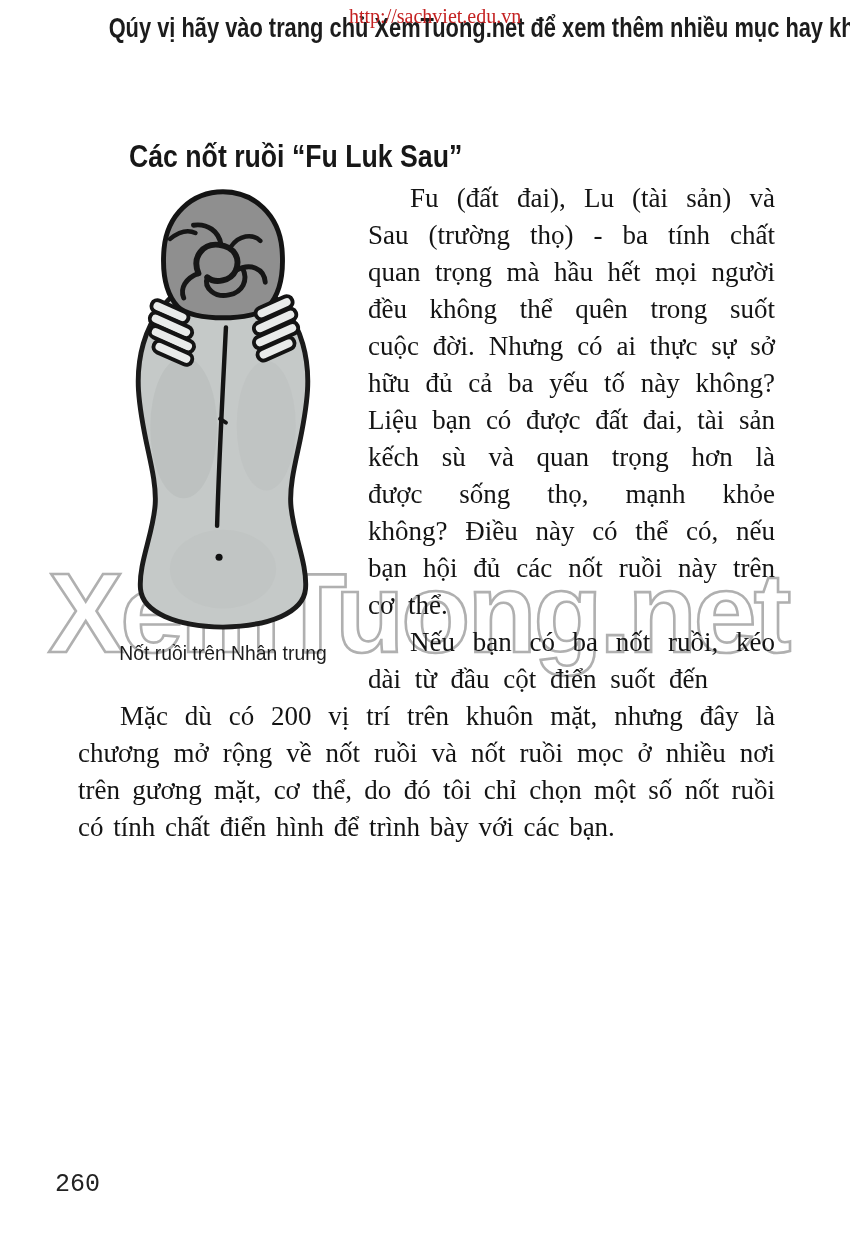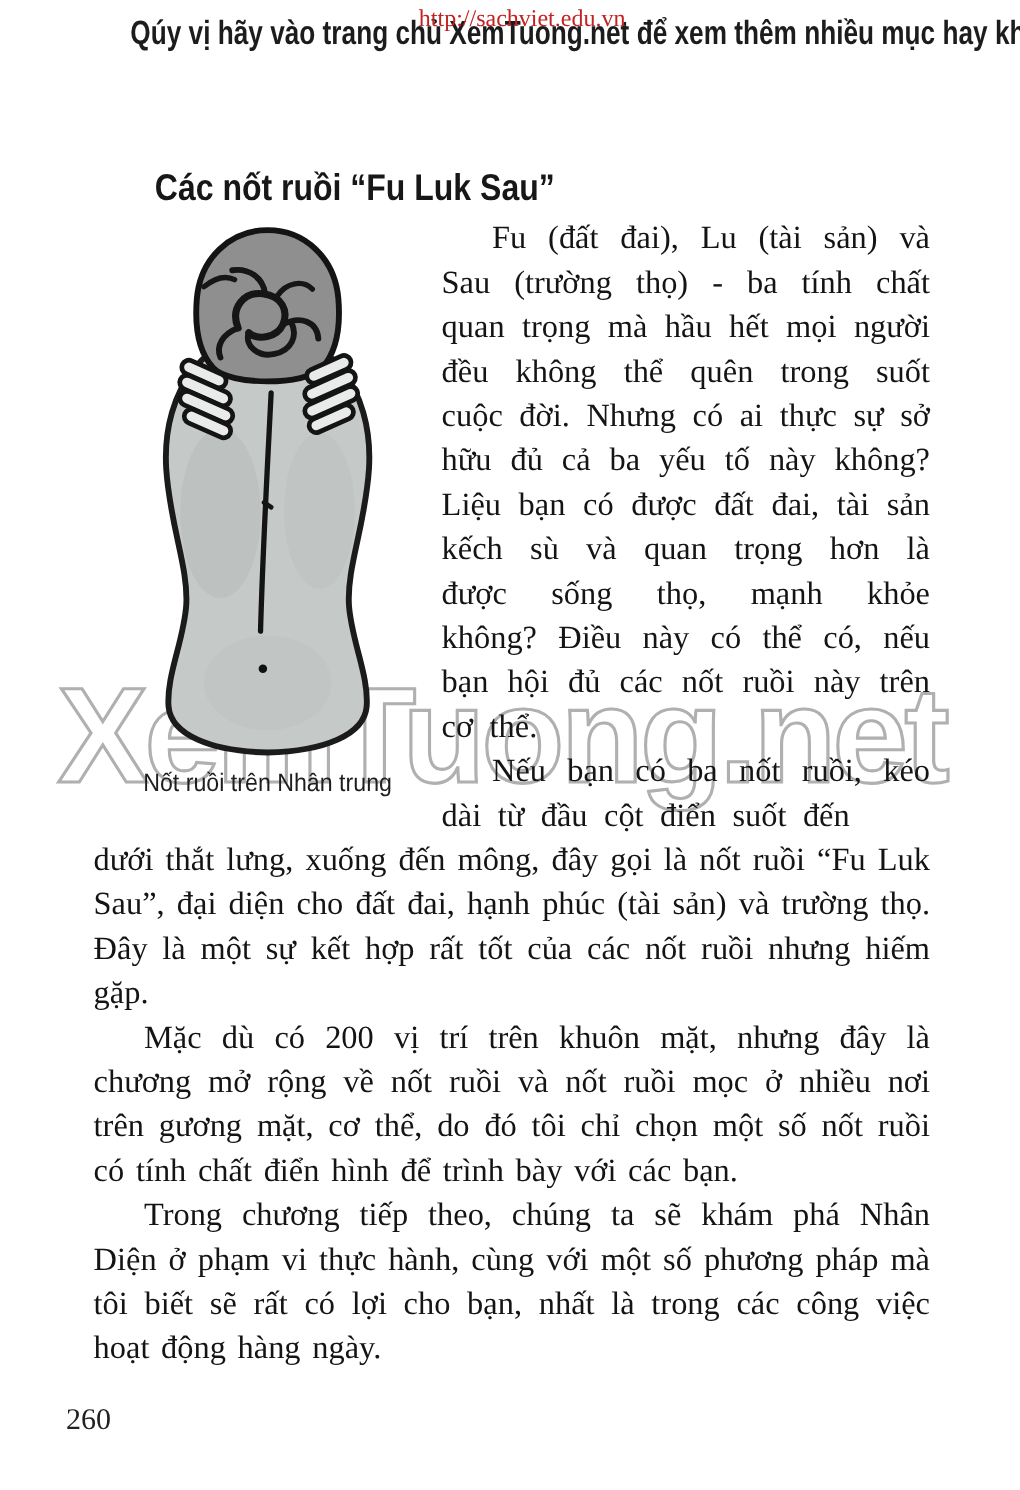--- a/index.html
+++ b/index.html
@@ -62,21 +62,21 @@
   .text-col { flex: 1; min-width: 0; word-spacing: 7px; }
   .article p { margin: 0; }
   .indent { text-indent: 42px; }
   .p-first { margin-bottom: 13px; }
   .full { word-spacing: 3px; }
   .gap-above { margin-top: 13px; }
 
   
   .page-number {
     position: absolute; left: 55px; top: 1170px; z-index: 2;
-    font-family: Liberation Serif, serif;
+    font-family: Liberation Mono, monospace;
     font-size: 25px; color: #222222;
   }
 </style>
 </head>
 <body>
 
 <div class="page">
 
   <div class="watermark">
     <svg width="812" height="140" viewBox="0 0 812 140">
@@ -136,20 +136,18 @@
         </svg>
         <div class="figure-caption">Nốt ruồi trên Nhân trung</div>
       </div>
 
       <div class="text-col">
         <p class="indent p-first">Fu (đất đai), Lu (tài sản) và Sau (trường thọ) - ba tính chất quan trọng mà hầu hết mọi người đều không thể quên trong suốt cuộc đời. Nhưng có ai thực sự sở hữu đủ cả ba yếu tố này không? Liệu bạn có được đất đai, tài sản kếch sù và quan trọng hơn là được sống thọ, mạnh khỏe không? Điều này có thể có, nếu bạn hội đủ các nốt ruồi này trên cơ thể.</p>
         <p class="indent">Nếu bạn có ba nốt ruồi, kéo dài từ đầu cột điển suốt đến</p>
       </div>
     </div>
 
-    <p class="full">dưới thắt lưng, xuống đến mông, đây gọi là nốt ruồi “Fu Luk Sau”, đại diện cho đất đai, hạnh phúc (tài sản) và trường thọ. Đây là một sự kết hợp rất tốt của các nốt ruồi nhưng hiếm gặp.</p>
     <p class="full indent gap-above">Mặc dù có 200 vị trí trên khuôn mặt, nhưng đây là chương mở rộng về nốt ruồi và nốt ruồi mọc ở nhiều nơi trên gương mặt, cơ thể, do đó tôi chỉ chọn một số nốt ruồi có tính chất điển hình để trình bày với các bạn.</p>
-    <p class="full indent gap-above">Trong chương tiếp theo, chúng ta sẽ khám phá Nhân Diện ở phạm vi thực hành, cùng với một số phương pháp mà tôi biết sẽ rất có lợi cho bạn, nhất là trong các công việc hoạt động hàng ngày.</p>
   </div>
 
   <div class="page-number">260</div>
 
 </div>
 
 </body></html>

